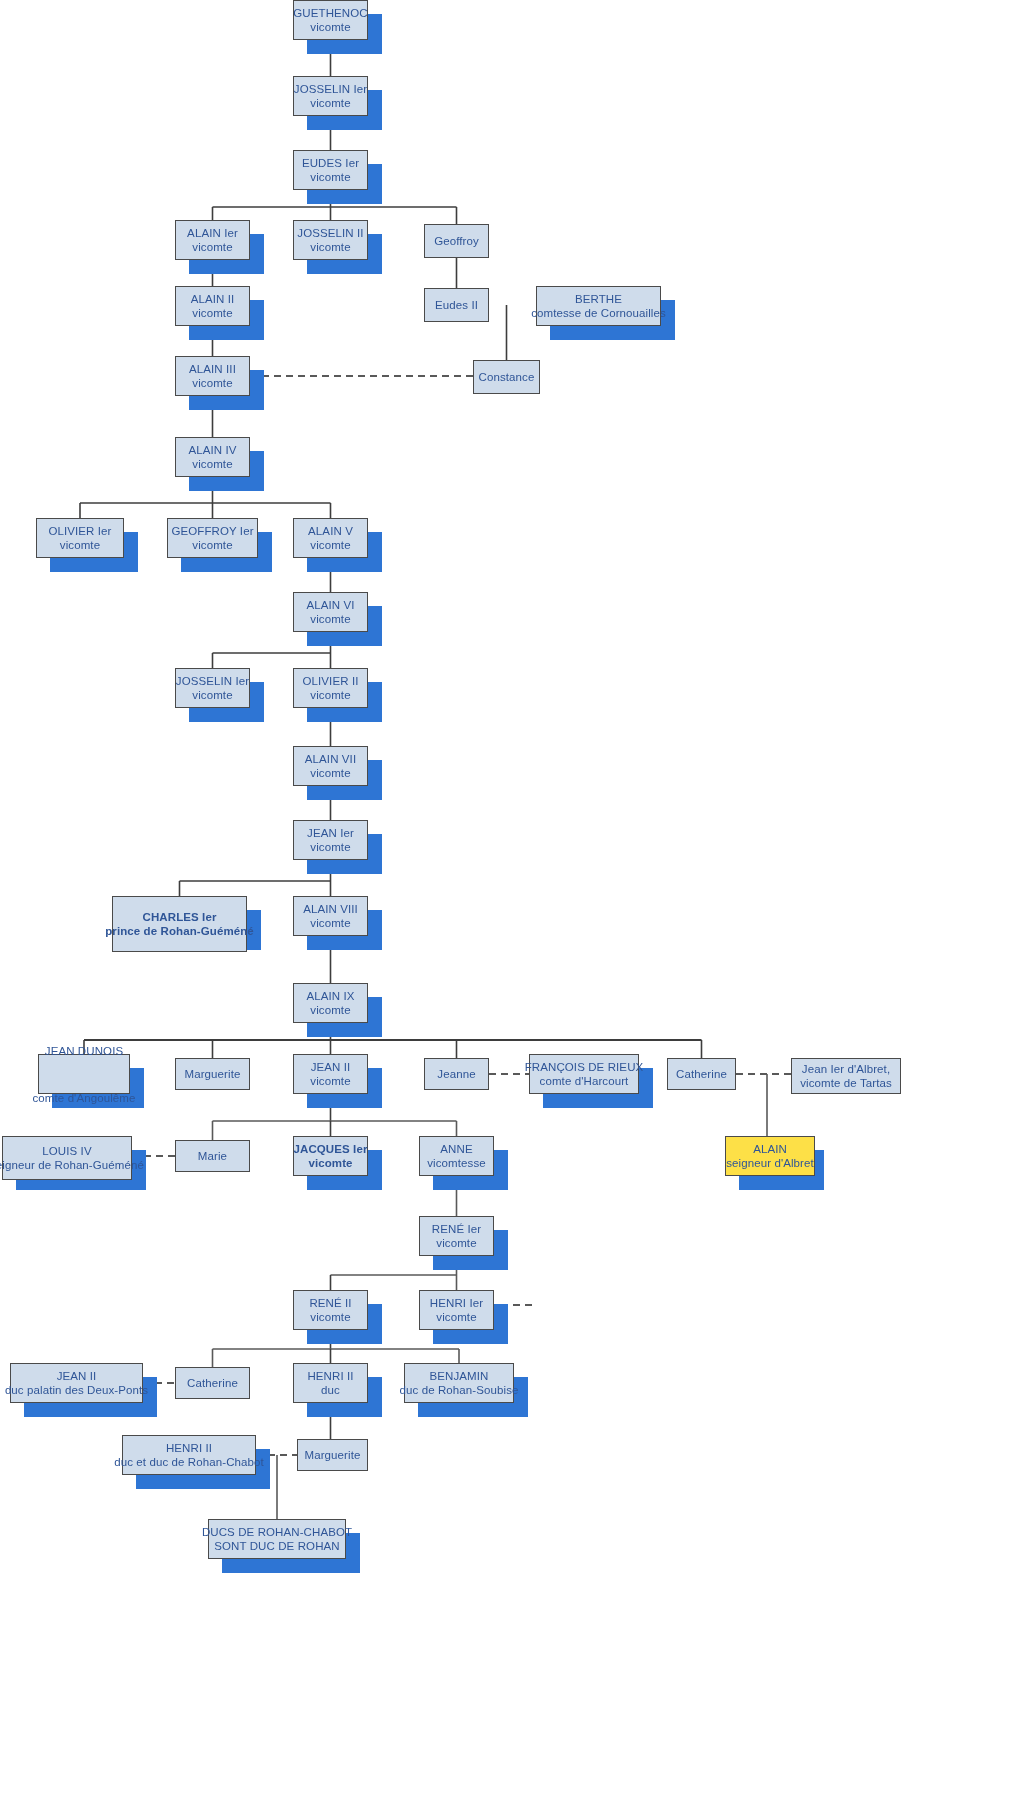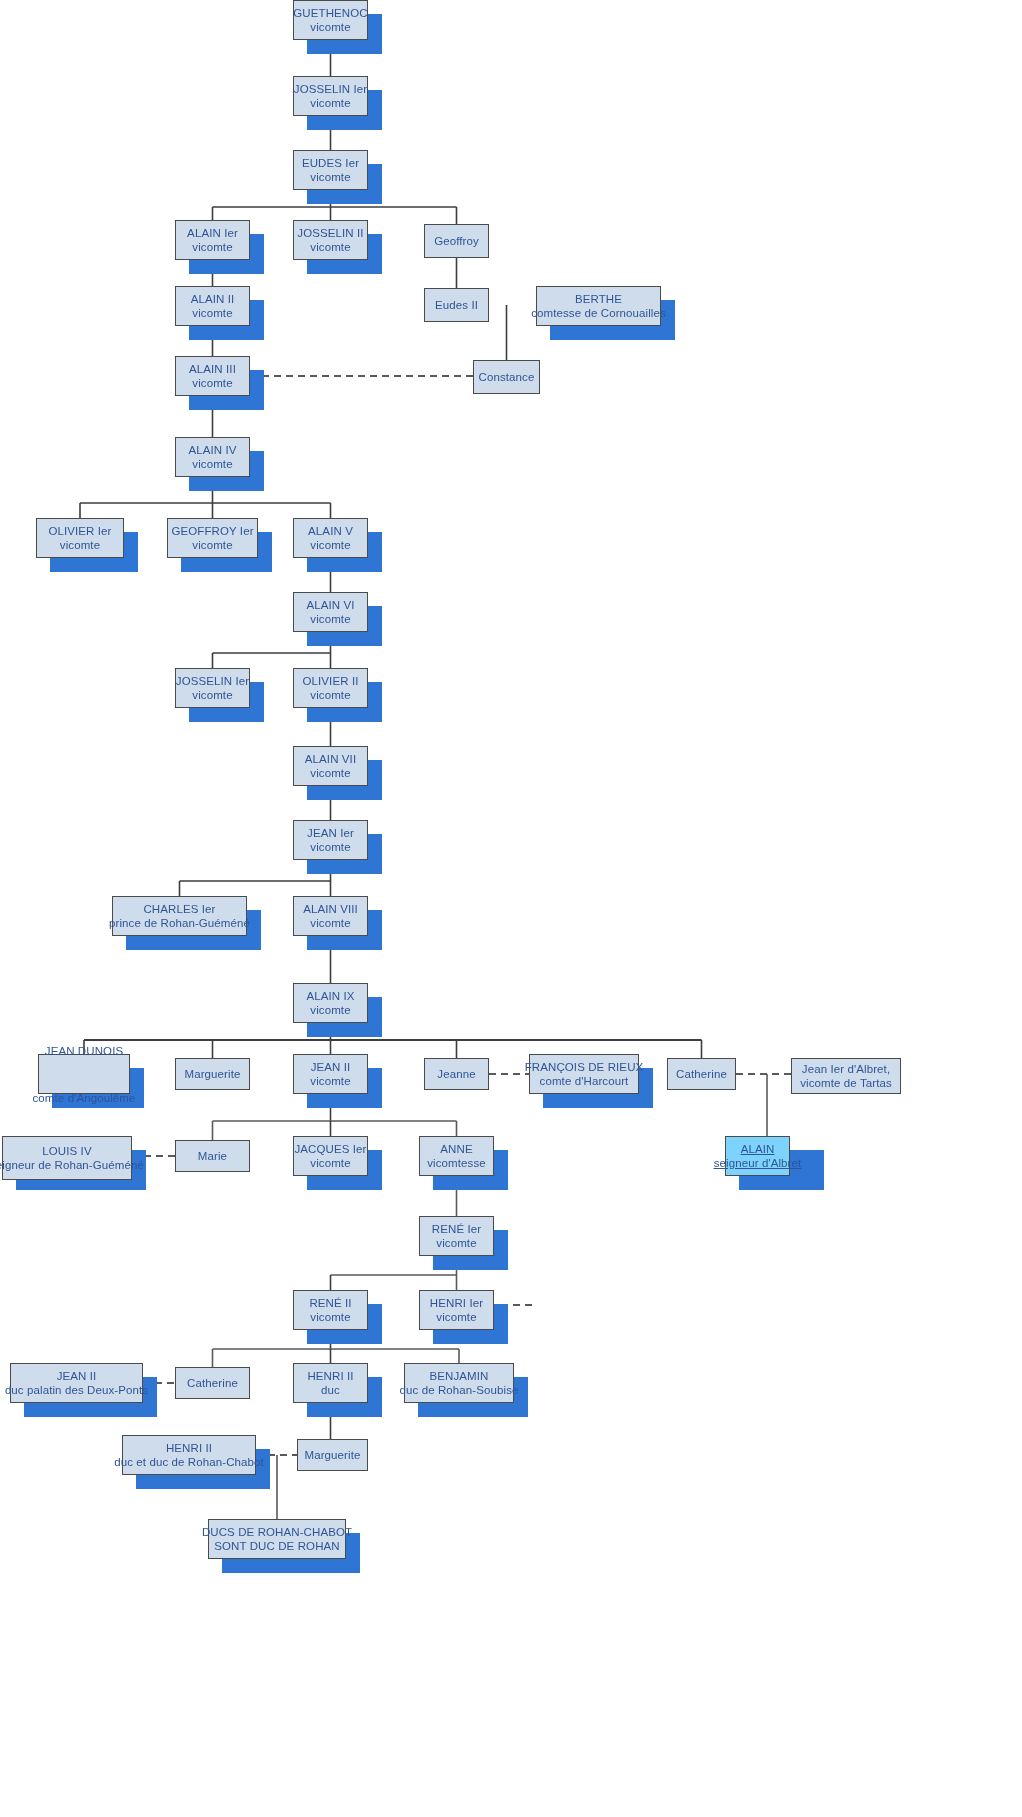--- a/index.html
+++ b/index.html
@@ -247,21 +247,21 @@
       <span class="l2">vicomte</span>
     </div>
     <div class="node" style="left: 293px; top: 746px; width: 75px; height: 40px; background: rgb(207, 220, 235); border-color: rgb(74, 74, 74); color: rgb(47, 85, 151);">
       <span class="l1">ALAIN VII</span>
       <span class="l2">vicomte</span>
     </div>
     <div class="node" style="left: 293px; top: 820px; width: 75px; height: 40px; background: rgb(207, 220, 235); border-color: rgb(74, 74, 74); color: rgb(47, 85, 151);">
       <span class="l1">JEAN Ier</span>
       <span class="l2">vicomte</span>
     </div>
-    <div class="node" style="left: 112px; top: 896px; width: 135px; height: 40px; background: rgb(207, 220, 235); border-color: rgb(74, 74, 74); color: rgb(47, 85, 151);">
+    <div class="node" style="left: 112px; top: 896px; width: 135px; height: 56px; background: rgb(207, 220, 235); border-color: rgb(74, 74, 74); color: rgb(47, 85, 151); font-weight: bold;">
       <span class="l1">CHARLES Ier</span>
       <span class="l2">prince de Rohan-Guéméné</span>
     </div>
     <div class="node" style="left: 293px; top: 896px; width: 75px; height: 40px; background: rgb(207, 220, 235); border-color: rgb(74, 74, 74); color: rgb(47, 85, 151);">
       <span class="l1">ALAIN VIII</span>
       <span class="l2">vicomte</span>
     </div>
     <div class="node" style="left: 293px; top: 983px; width: 75px; height: 40px; background: rgb(207, 220, 235); border-color: rgb(74, 74, 74); color: rgb(47, 85, 151);">
       <span class="l1">ALAIN IX</span>
       <span class="l2">vicomte</span>
@@ -291,29 +291,29 @@
       <span class="l1">Jean Ier d'Albret,</span>
       <span class="l2">vicomte de Tartas</span>
     </div>
     <div class="node" style="left: 2px; top: 1136px; width: 130px; height: 44px; background: rgb(207, 220, 235); border-color: rgb(74, 74, 74); color: rgb(47, 85, 151);">
       <span class="l1">LOUIS IV</span>
       <span class="l2">seigneur de Rohan-Guéméné</span>
     </div>
     <div class="node noshadow" style="left: 175px; top: 1140px; width: 75px; height: 32px; background: rgb(207, 220, 235); border-color: rgb(74, 74, 74); color: rgb(47, 85, 151);">
       <span class="l1">Marie</span>
     </div>
-    <div class="node" style="left: 293px; top: 1136px; width: 75px; height: 40px; background: rgb(207, 220, 235); border-color: rgb(74, 74, 74); color: rgb(47, 85, 151);">
+    <div class="node" style="left: 293px; top: 1136px; width: 75px; height: 40px; background: rgb(207, 220, 235); border-color: rgb(74, 74, 74); color: rgb(47, 85, 151); font-weight: bold;">
       <span class="l1">JACQUES Ier</span>
       <span class="l2">vicomte</span>
     </div>
     <div class="node" style="left: 419px; top: 1136px; width: 75px; height: 40px; background: rgb(207, 220, 235); border-color: rgb(74, 74, 74); color: rgb(47, 85, 151);">
       <span class="l1">ANNE</span>
       <span class="l2">vicomtesse</span>
     </div>
-    <div class="node" style="left: 725px; top: 1136px; width: 65px; height: 40px; background: #7dd3fc; border-color: rgb(74, 74, 74); color: rgb(47, 85, 151); text-decoration: underline;">
+    <div class="node" style="left: 725px; top: 1136px; width: 90px; height: 40px; background: #fde047; border-color: rgb(74, 74, 74); color: rgb(47, 85, 151);">
       <span class="l1">ALAIN</span>
       <span class="l2">seigneur d'Albret</span>
     </div>
     <div class="node" style="left: 419px; top: 1216px; width: 75px; height: 40px; background: rgb(207, 220, 235); border-color: rgb(74, 74, 74); color: rgb(47, 85, 151);">
       <span class="l1">RENÉ Ier</span>
       <span class="l2">vicomte</span>
     </div>
     <div class="node" style="left: 293px; top: 1290px; width: 75px; height: 40px; background: rgb(207, 220, 235); border-color: rgb(74, 74, 74); color: rgb(47, 85, 151);">
       <span class="l1">RENÉ II</span>
       <span class="l2">vicomte</span>

